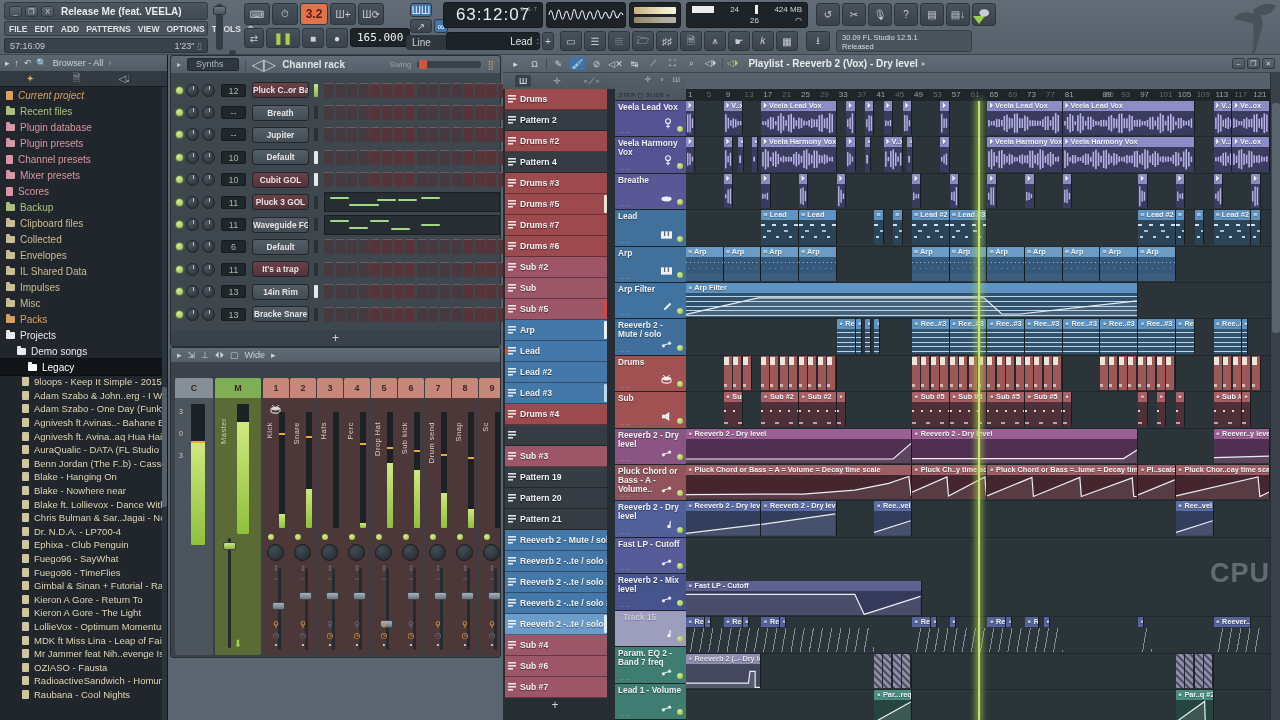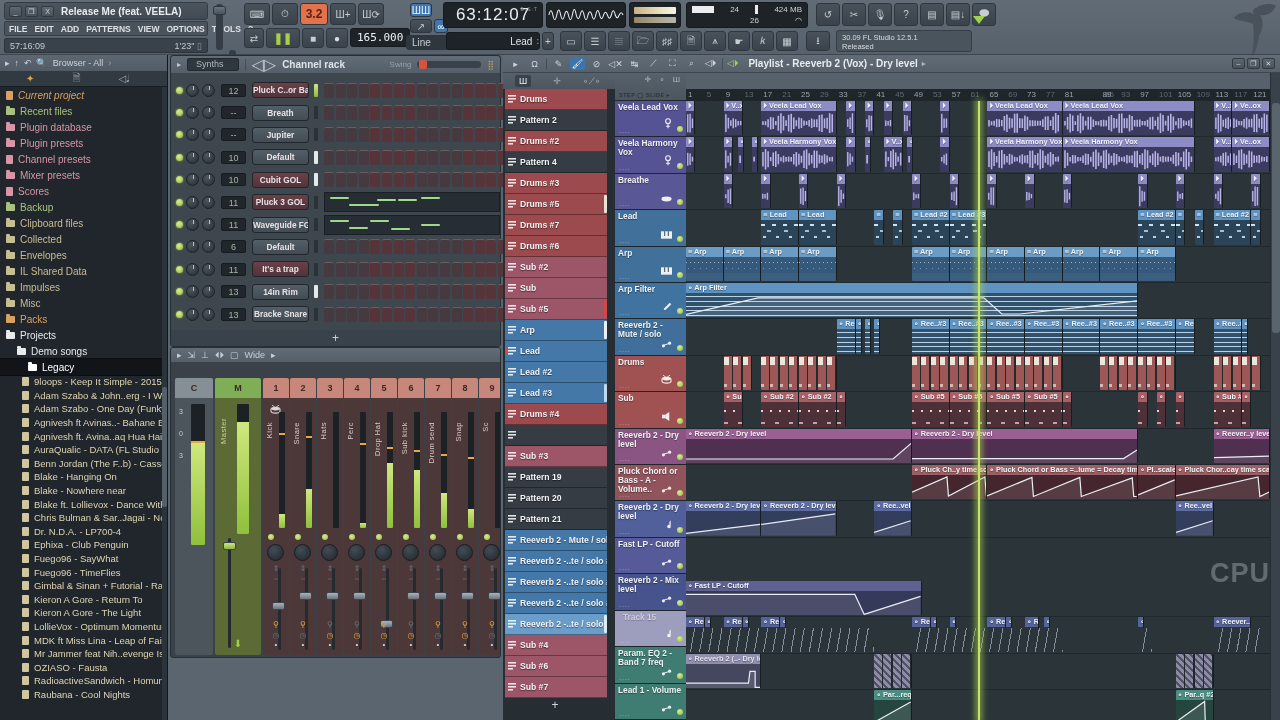--- a/index.html
+++ b/index.html
@@ -1867,20 +1867,29 @@
           <div class="lab">∘ Reever..y level</div>
           <div class="bd">
             <svg viewBox="0 0 100 100" preserveAspectRatio="none">
               <polygon points="0,76 100,70 100,100 0,100" class="curvefill"></polygon>
               <polyline points="0,76 100,70" class="curveline"></polyline>
             </svg>
           </div>
         </div>
       </div>
       <div class="grow" style="height: 36.4118px;">
+        <div class="clip k-autor" style="left: 0px; width: 226.08px;">
+          <div class="lab">∘ Pluck Chord or Bass = A = Volume = Decay time scale</div>
+          <div class="bd">
+            <svg viewBox="0 0 100 100" preserveAspectRatio="none">
+              <polygon points="0,80 52,78 75,62 90,34 99,6 100,85 100,100 0,100" class="curvefill"></polygon>
+              <polyline points="0,80 52,78 75,62 90,34 99,6 100,85" class="curveline"></polyline>
+            </svg>
+          </div>
+        </div>
         <div class="clip k-autor" style="left: 226.08px; width: 75.36px;">
           <div class="lab">∘ Pluck Ch..y time scale</div>
           <div class="bd">
             <svg viewBox="0 0 100 100" preserveAspectRatio="none">
               <polygon points="0,70 47,8 49,86 98,8 100,86 100,100 0,100" class="curvefill"></polygon>
               <polyline points="0,70 47,8 49,86 98,8 100,86" class="curveline"></polyline>
             </svg>
           </div>
         </div>
         <div class="clip k-autor" style="left: 301.44px; width: 150.72px;">

